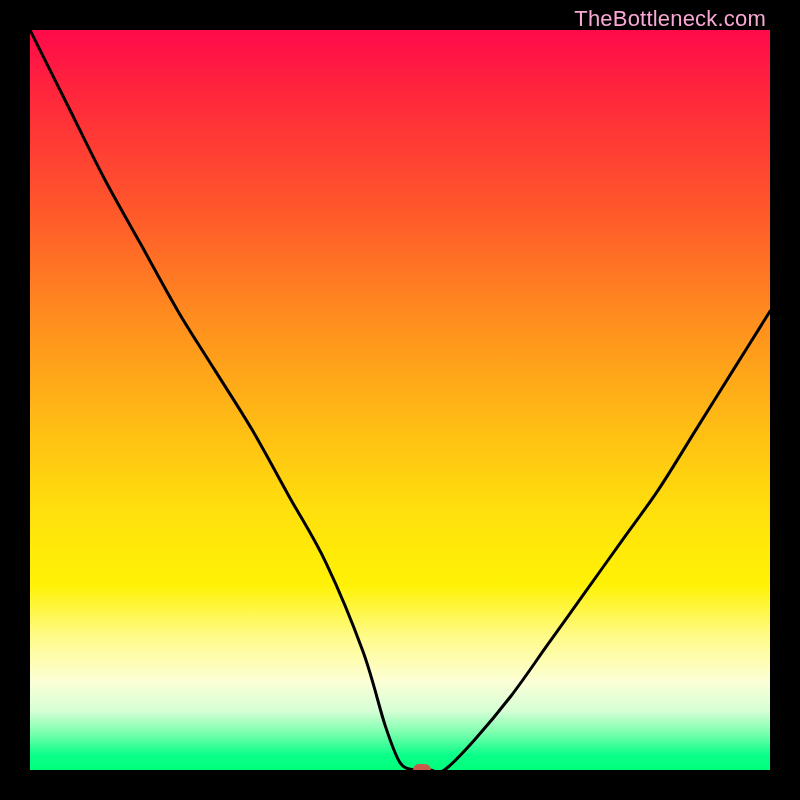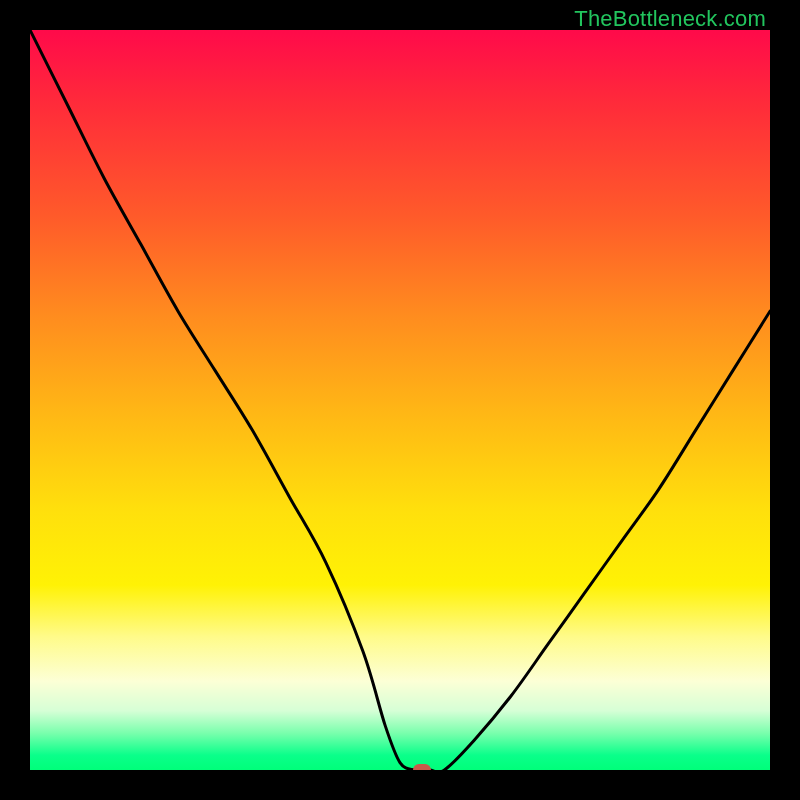--- a/index.html
+++ b/index.html
@@ -31,21 +31,21 @@
       #7affad 95%,
       #0aff8a 98%,
       #00ff7a 100%
     );
     overflow: hidden;
   }
   .watermark {
     position: absolute;
     top: 6px;
     right: 34px;
-    color: #22c55e;
+    color: #f9a8d4;
     font-size: 22px;
     letter-spacing: 0.2px;
   }
   .curve-svg {
     position: absolute;
     top: 0;
     left: 0;
     width: 740px;
     height: 740px;
   }

